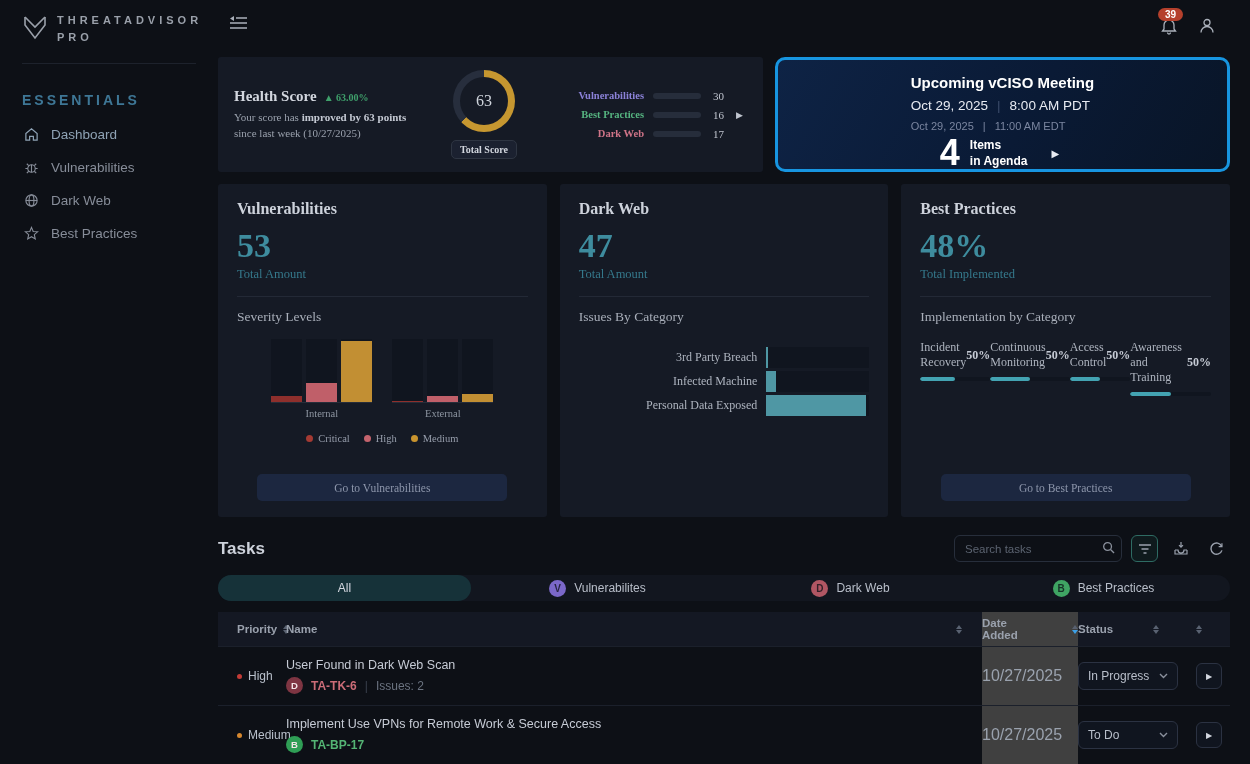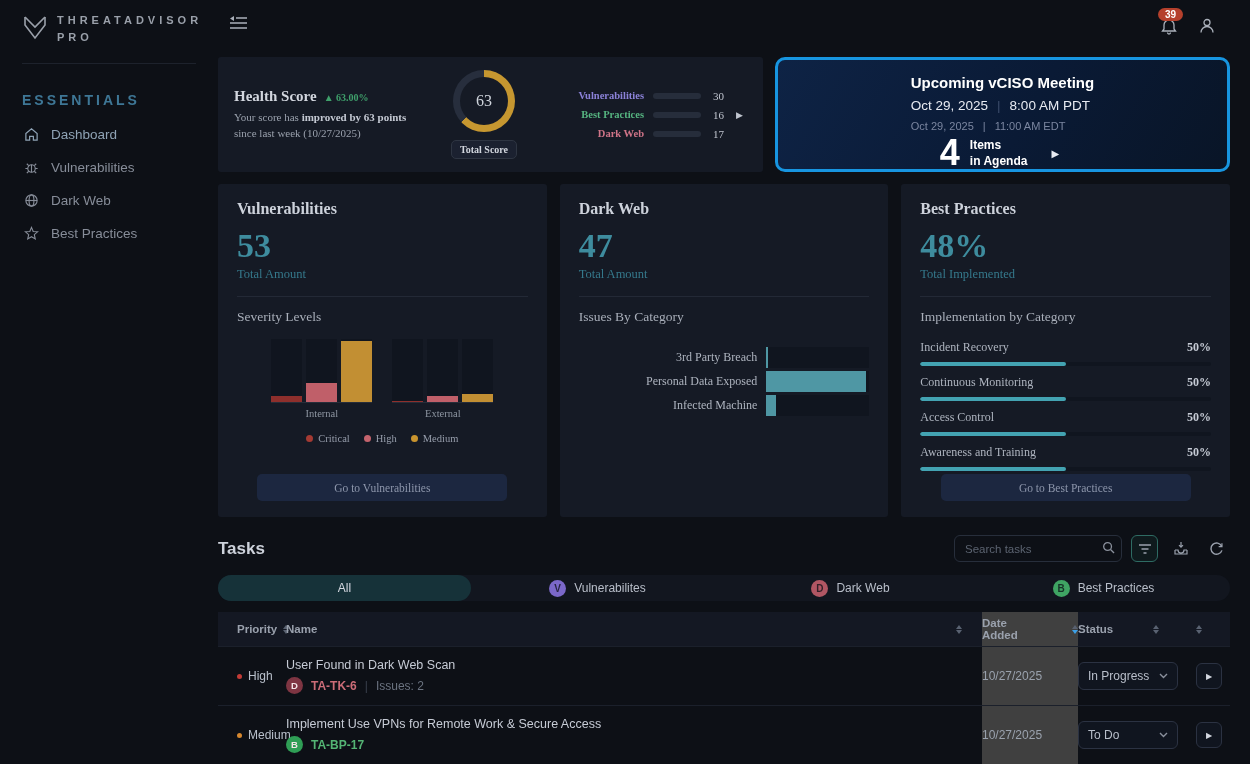--- a/index.html
+++ b/index.html
@@ -93,21 +93,21 @@
   .leg-dot { width:7px; height:7px; border-radius:50%; }
 
   
   .dw-chart { margin-top:22px; display:flex; flex-direction:column; gap:3px; }
   .dw-row { display:flex; align-items:center; justify-content:flex-end; }
   .dw-label { font-size:12px; color:#aeb4bf; margin-right:9px; white-space:nowrap; }
   .dw-track { width:103px; height:21px; background:#10151f; position:relative; }
   .dw-fill { position:absolute; left:0; top:0; height:100%; }
 
   
-  .bp-rows { margin-top:6px; display:flex; flex-direction:column; }
+  .bp-rows { margin-top:6px; display:flex; flex-direction:row; }
   .bp-row { padding-top:9px; }
   .bp-row-top { display:flex; justify-content:space-between; align-items:center; }
   .bp-label { font-size:12px; color:#aeb4bf; }
   .bp-pct { font-size:12px; font-weight:bold; color:#c6cbd5; }
   .bp-track { margin-top:7px; height:4px; border-radius:2px; background:#10151f; overflow:hidden; }
   .bp-fill { height:100%; border-radius:2px; background:#43a3b2; }
 
   
   .tasks { margin-top:18px; }
   .tasks-header { display:flex; align-items:center; }
@@ -139,21 +139,21 @@
   .t-row { height:59px; border-top:1px solid #1b202b; font-size:12px; }
   .prio { display:flex; align-items:center; gap:6px; color:#b9c0cb; }
   .prio-dot { width:5px; height:5px; border-radius:50%; }
   .name-cell { display:flex; flex-direction:column; justify-content:center; gap:5px; }
   .task-name { font-size:12.5px; color:#c6cbd5; }
   .task-meta { display:flex; align-items:center; gap:8px; }
   .row-badge { width:17px; height:17px; border-radius:50%; display:flex; align-items:center; justify-content:center; font-size:9.5px; font-weight:bold; color:#f2e4e6; }
   .task-tag { font-size:12px; font-weight:bold; }
   .meta-sep { color:#3a404d; }
   .task-issues { color:#6b7380; }
-  .date-cell { color:#9aa2ae; font-size:12px; }
+  .date-cell { color:#9aa2ae; font-size:16px; }
   .status-dd { width:100px; height:28px; border:1px solid #2b3242; background:#10151f; border-radius:6px; display:flex; align-items:center; padding:0 9px; color:#b9bfca; font-size:12px; cursor:pointer; }
   .status-dd .chev { margin-left:auto; color:#8a909c; }
   .row-action { width:26px; height:26px; border:1px solid #2b3242; background:#10151f; border-radius:6px; display:flex; align-items:center; justify-content:center; color:#d4d8e0; font-size:8px; cursor:pointer; }
 </style>
 </head>
 <body>
 
 <aside class="sidebar">
   <div class="logo-row">
     <span class="logo-mark">
@@ -357,29 +357,29 @@
       <div class="sum-divider"></div>
       <div class="sum-section">Issues By Category</div>
       <div class="dw-chart">
         <div class="dw-row">
           <span class="dw-label">3rd Party Breach</span>
           <span class="dw-track">
               <span class="dw-fill" style="width: 2%; background: rgb(79, 151, 164);"></span>
             </span>
         </div>
         <div class="dw-row">
+          <span class="dw-label">Infected Machine</span>
+          <span class="dw-track">
+              <span class="dw-fill" style="width: 9%; background: rgb(79, 151, 164);"></span>
+            </span>
+        </div>
+        <div class="dw-row">
           <span class="dw-label">Personal Data Exposed</span>
           <span class="dw-track">
               <span class="dw-fill" style="width: 97%; background: rgb(79, 151, 164);"></span>
-            </span>
-        </div>
-        <div class="dw-row">
-          <span class="dw-label">Infected Machine</span>
-          <span class="dw-track">
-              <span class="dw-fill" style="width: 9%; background: rgb(79, 151, 164);"></span>
             </span>
         </div>
       </div>
     </section>
 
     <section class="card sum-card">
       <div class="sum-title">Best Practices</div>
       <div class="sum-value">48%</div>
       <div class="sum-sub">Total Implemented</div>
       <div class="sum-divider"></div>

